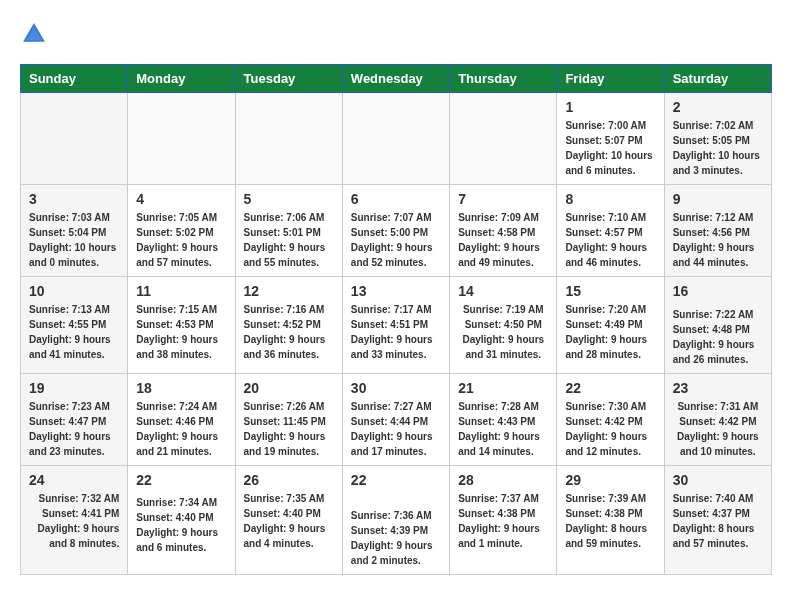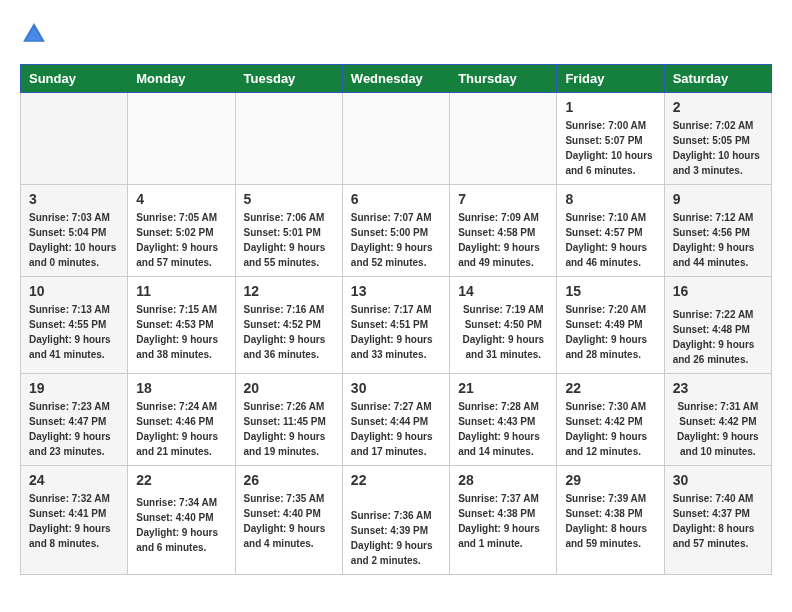--- a/index.html
+++ b/index.html
@@ -277,21 +277,21 @@
           <span class="day-number">23</span>
           <div class="day-info" style="white-space: pre-line; text-align: center;">Sunrise: 7:31 AM
 Sunset: 4:42 PM
 Daylight: 9 hours
 and 10 minutes.</div>
         </td>
       </tr>
       <tr>
         <td class="weekend">
           <span class="day-number">24</span>
-          <div class="day-info" style="white-space: pre-line;">Sunrise: 7:32 AM
+          <div class="day-info" style="white-space: pre-line; text-align: right;">Sunrise: 7:32 AM
 Sunset: 4:41 PM
 Daylight: 9 hours
 and 8 minutes.</div>
         </td>
         <td>
           <span class="day-number">22</span>
           <div class="day-info" style="white-space: pre-line; margin-top: 7px;">Sunrise: 7:34 AM
 Sunset: 4:40 PM
 Daylight: 9 hours
 and 6 minutes.</div>

